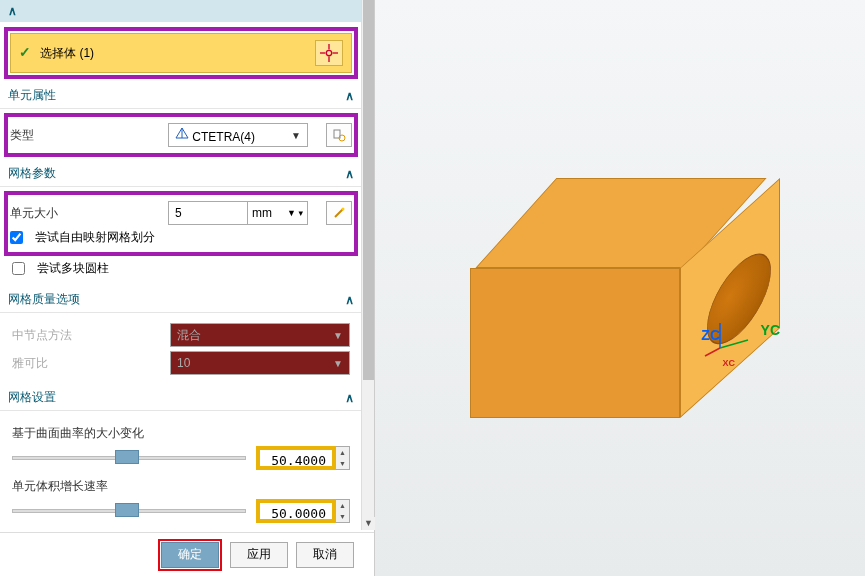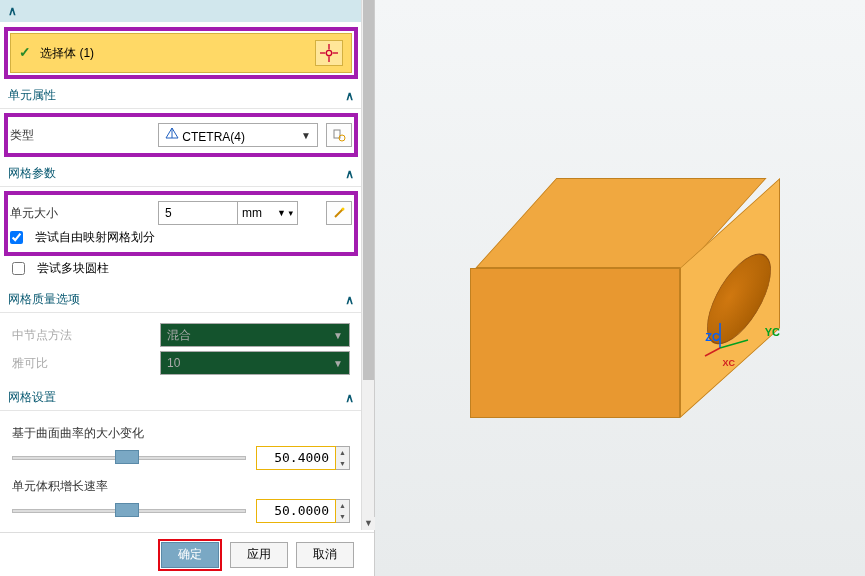--- a/index.html
+++ b/index.html
@@ -11,56 +11,56 @@
 .scrollbar-arrow { position: absolute; left: 0; width: 13px; height: 13px; background: #f0f0f0; color: #555; text-align: center; line-height: 13px; font-size: 9px; }
 .scrollbar-arrow.down { bottom: 0; }
 .section-header { background: #d1e7ed; padding: 4px 8px; color: #0a5a72; font-weight: normal; display: flex; justify-content: space-between; align-items: center; cursor: pointer; border-bottom: 1px solid #fff; }
 .section-header.sub { background: #fff; border-bottom: 1px solid #e5e5e5; }
 .collapse-icon { color: #0a5a72; font-size: 12px; font-weight: bold; }
 .section-body { padding: 6px 12px; }
 .redbox { border: 4px solid #a21caf; padding: 2px; margin: 4px; }
 .select-row { background: #ffd966; padding: 6px 8px; display: flex; align-items: center; justify-content: space-between; border: 1px solid #d4b040; }
 .check-green { color: #2a8a2a; font-weight: bold; margin-right: 6px; font-size: 14px; }
 .target-btn { width: 28px; height: 26px; border: 1px solid #d4b040; background: #ffe699; display: flex; align-items: center; justify-content: center; }
-.form-row { display: flex; align-items: center; margin: 4px 0; gap: 8px; }
+.form-row { display: flex; align-items: center; margin: 4px 0; gap: 18px; }
 .form-label { width: 140px; color: #333; }
 .form-label.disabled { color: #aaa; }
 .dropdown { flex: 1; height: 24px; border: 1px solid #aaa; background: #fff; display: flex; align-items: center; padding: 0 6px; justify-content: space-between; }
-.dropdown.disabled { background: #14532d; color: #aaa; }
+.dropdown.disabled { background: #7f1d1d; color: #aaa; }
 .dropdown-arrow { font-size: 10px; color: #333; }
 .icon-btn { width: 26px; height: 24px; border: 1px solid #aaa; background: #fdfdfd; display: flex; align-items: center; justify-content: center; }
 .unit-input { display: flex; flex: 1; }
 .unit-input input { width: 80px; height: 24px; border: 1px solid #aaa; padding: 0 6px; }
 .unit-select { width: 60px; height: 24px; border: 1px solid #aaa; border-left: none; display: flex; align-items: center; padding: 0 4px; justify-content: space-between; font-size: 11px; }
 .checkbox-row { display: flex; align-items: center; gap: 12px; margin: 4px 0; }
 .checkbox-row input { width: 13px; height: 13px; }
 .checkbox-row.disabled { color: #aaa; }
 .slider-row { margin: 8px 0; }
 .slider-label { color: #333; margin-bottom: 4px; display: block; }
 .slider-control { display: flex; align-items: center; gap: 10px; }
 .slider { flex: 1; height: 20px; position: relative; }
 .slider-track { position: absolute; top: 8px; left: 0; right: 0; height: 4px; background: #ddd; border: 1px solid #bbb; }
 .slider-thumb { position: absolute; top: 2px; width: 24px; height: 14px; background: #7aa8c4; border: 1px solid #5a8aa8; }
-.slider-value { width: 80px; height: 24px; border: 1px solid #eab308; text-align: right; padding: 3px 6px; font-family: monospace; font-size: 13px; }
+.slider-value { width: 80px; height: 24px; border: 4px solid #eab308; text-align: right; padding: 3px 6px; font-family: monospace; font-size: 13px; }
 .slider-spin { width: 14px; height: 24px; border: 1px solid #aaa; border-left: none; background: #f0f0f0; display:flex; flex-direction:column; }
 .slider-spin div { flex:1; font-size:7px; text-align:center; line-height:11px; color:#555; }
 .footer { position: absolute; bottom: 0; left: 0; right: 0; height: 44px; background: #fff; border-top: 1px solid #ddd; display: flex; align-items: center; justify-content: flex-end; gap: 8px; padding: 0 20px; }
 .btn { height: 26px; padding: 0 16px; border: 1px solid #aaa; background: #f5f5f5; cursor: pointer; }
 .btn.primary { background: #7aa8c4; color: #fff; border-color: #5a8aa8; }
 .btn-redbox { border: 2px solid #e30613; padding: 1px; }
 .viewport { flex: 1; height: 576px; background: linear-gradient(#f4f6f7, #e8ebec); position: relative; display: flex; align-items: center; justify-content: center; }
 .tetra-icon { width: 14px; height: 14px; display: inline-block; }
 .target-svg { width: 18px; height: 18px; }
 .wand-svg { width: 14px; height: 14px; }
 .model-3d { position: relative; width: 300px; height: 240px; }
 .face-top { position: absolute; width: 210px; height: 90px; background: #f0a840; transform: skew(-42deg); left: 46px; top: 10px; border: 1px solid #c08020; }
 .face-front { position: absolute; width: 210px; height: 150px; background: #e89830; left: 0; top: 100px; border: 1px solid #c08020; }
 .face-right { position: absolute; width: 100px; height: 150px; background: #f8b850; transform: skewY(-42deg); left: 210px; top: 55px; border: 1px solid #c08020; }
 .hole { position: absolute; width: 80px; height: 70px; border-radius: 50%; background: radial-gradient(ellipse at 35% 35%, #d07810, #a05800); right: 0px; bottom: 30px; border: 1px solid #905010; transform: scaleX(0.8); }
-.axis-label { position: absolute; font-size: 11px; font-weight: bold; }
+.axis-label { position: absolute; font-size: 14px; font-weight: bold; }
 .axis-zc { color: #0060ff; right: 50px; bottom: 65px; }
 .axis-yc { color: #00a020; right: -10px; bottom: 70px; text-align: center; }
 .axis-xc { color: #d02020; right: 35px; bottom: 40px; font-size:9px; }
 .axis-lines { position: absolute; right: 20px; bottom: 50px; width: 50px; height: 40px; }
 </style>
 </head>
 <body>
 
 <div class="panel">
   <div class="scroll-area">

